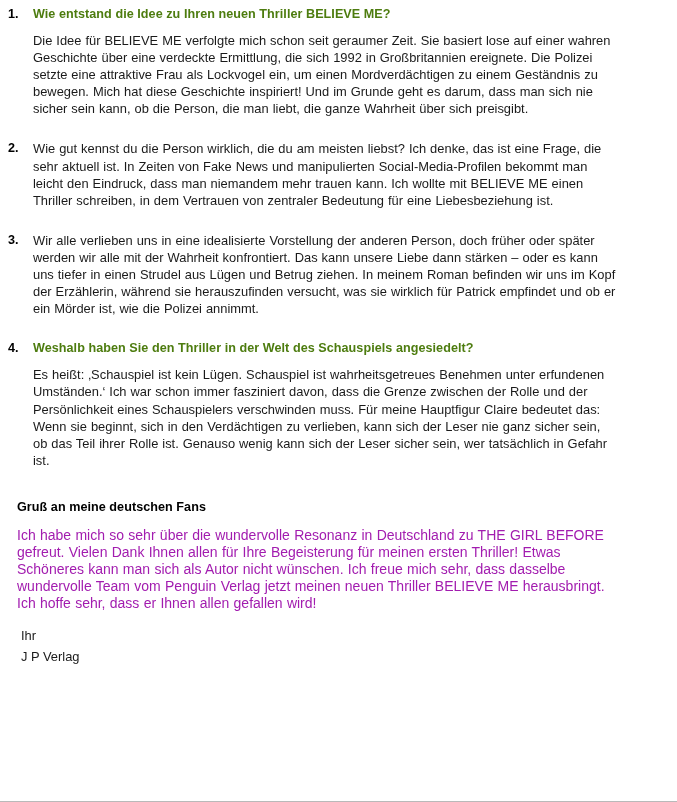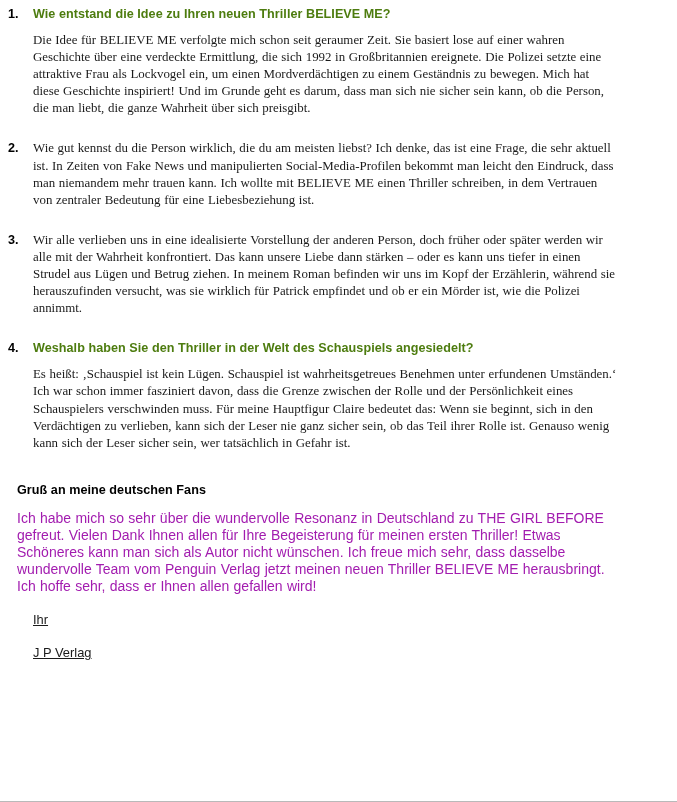--- a/index.html
+++ b/index.html
@@ -54,21 +54,20 @@
     letter-spacing: 0.05px;
   }
 
   .qa-answer {
     font-size: 12.9px;
     line-height: 17.1px;
     color: #1a1a1a;
     margin: 0;
     text-align: left;
     word-spacing: 0.4px;
-    font-family: Liberation Serif, serif;
   }
 
   
   .closing-block {
     padding-left: 17px;
     padding-right: 60px;
     margin-top: 30px;
   }
 
   .closing-heading {
@@ -87,21 +86,21 @@
     margin: 0 0 15px 0;
     word-spacing: 0.4px;
   }
 
   .signoff {
     font-size: 12.9px;
     line-height: 17.1px;
     color: #1a1a1a;
     margin: 0;
   }
-  .signoff div { margin: 16px; text-decoration: underline; }
+  .signoff div { margin: 4px; }
 
   
   .page-footer-rule {
     position: absolute;
     left: 0;
     right: 0;
     bottom: 0;
     height: 1px;
     background: #b9b9b9;
   }

